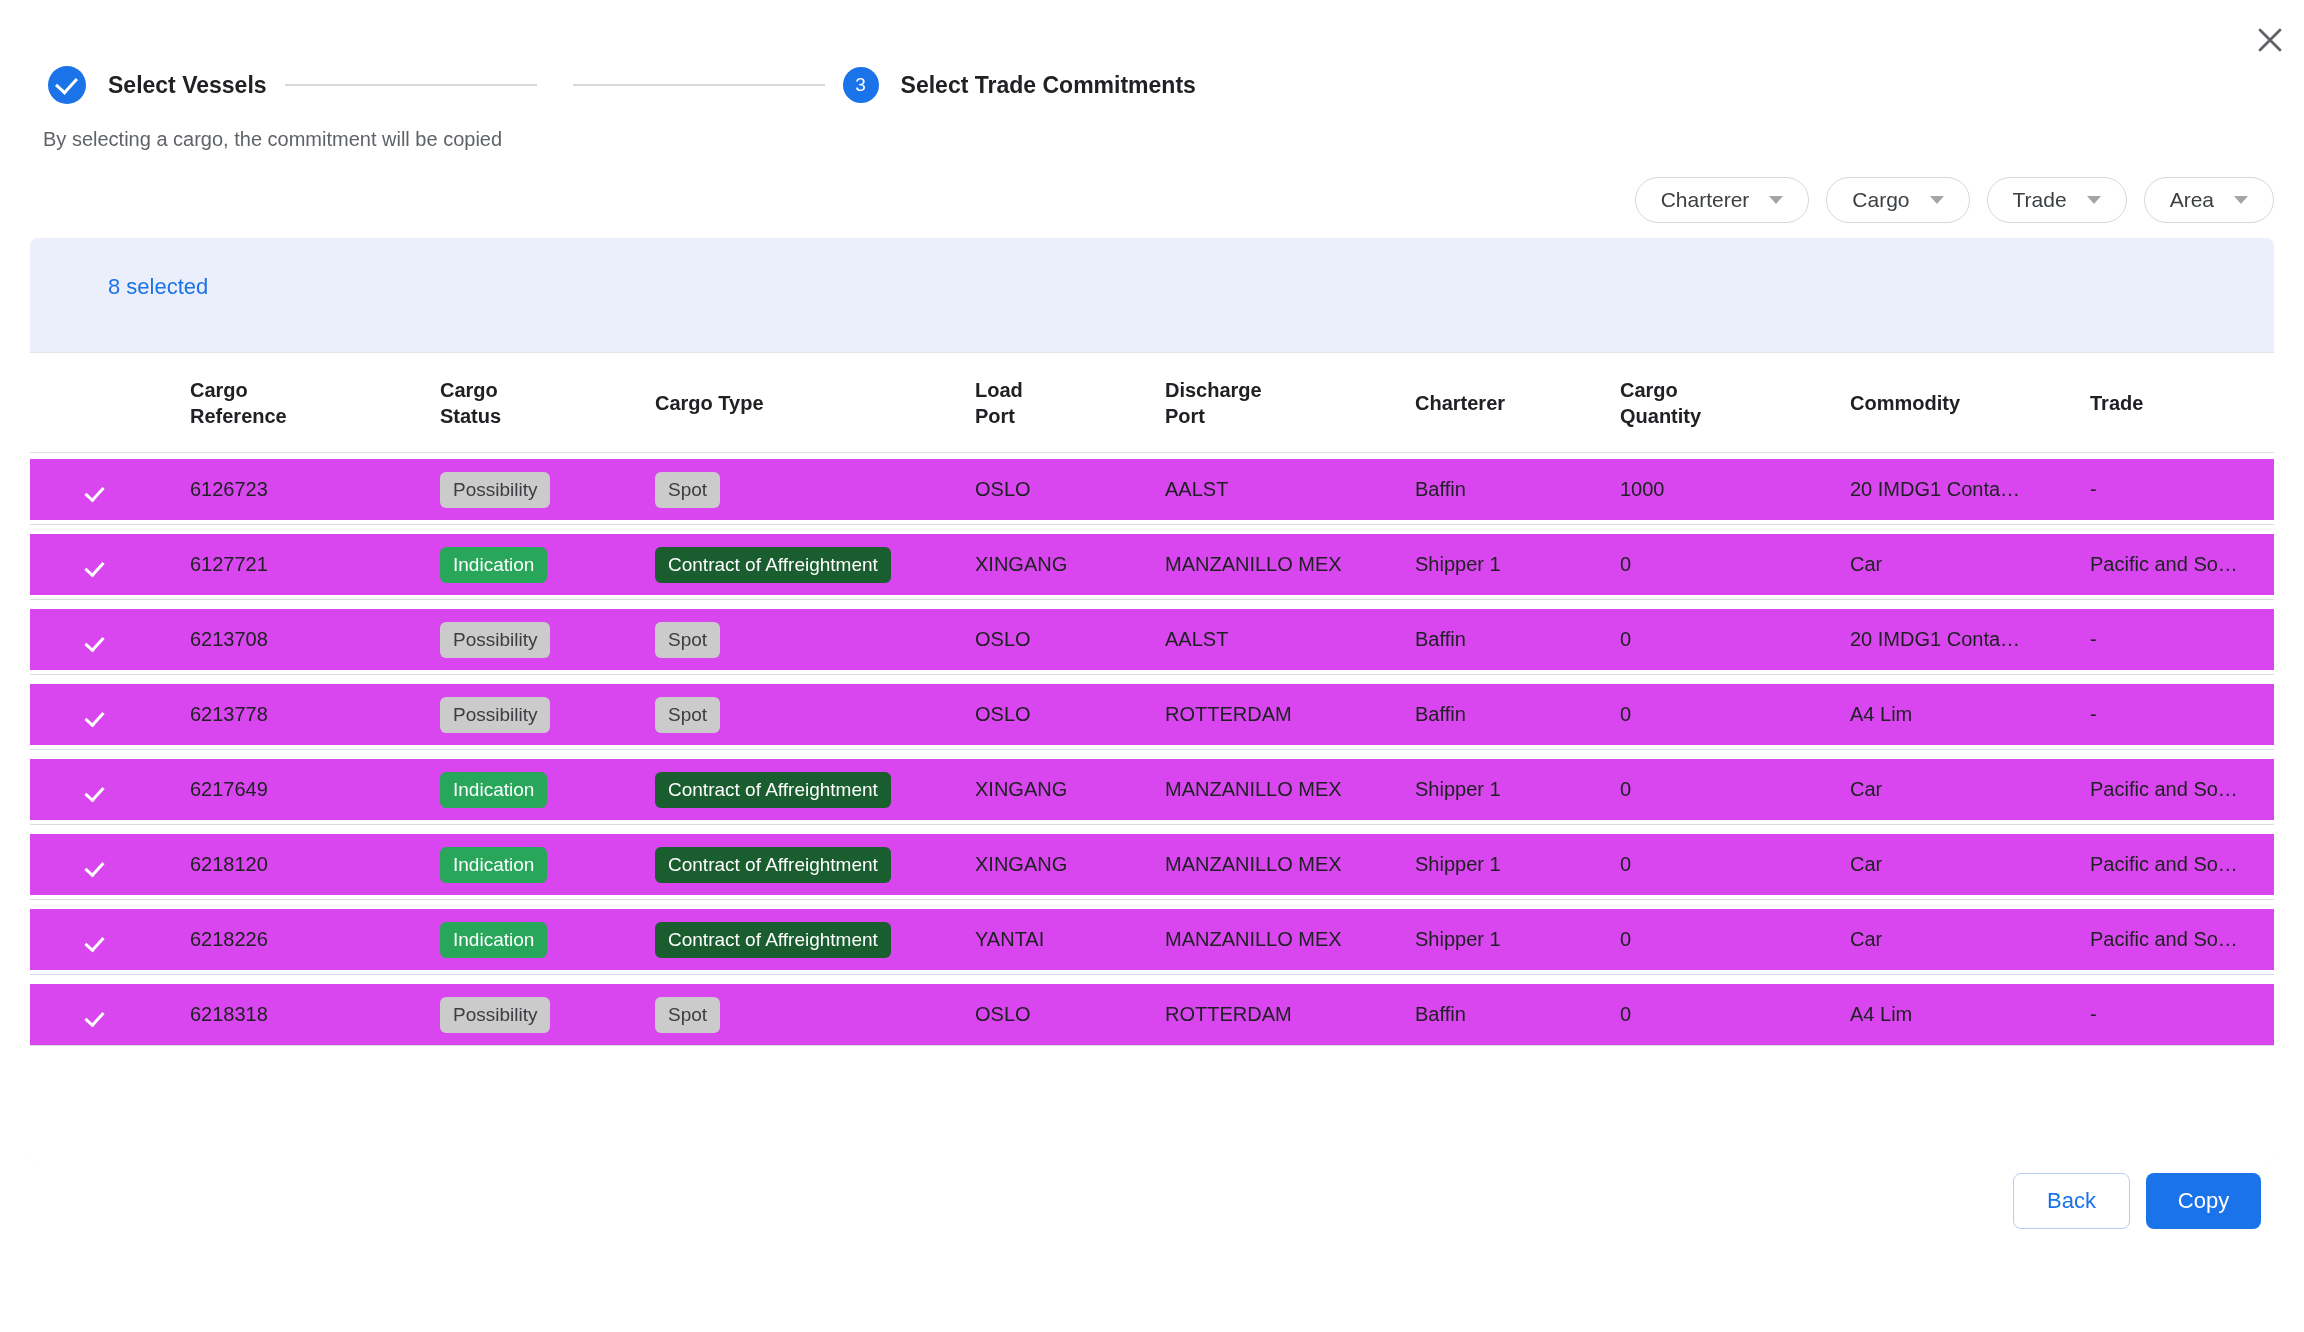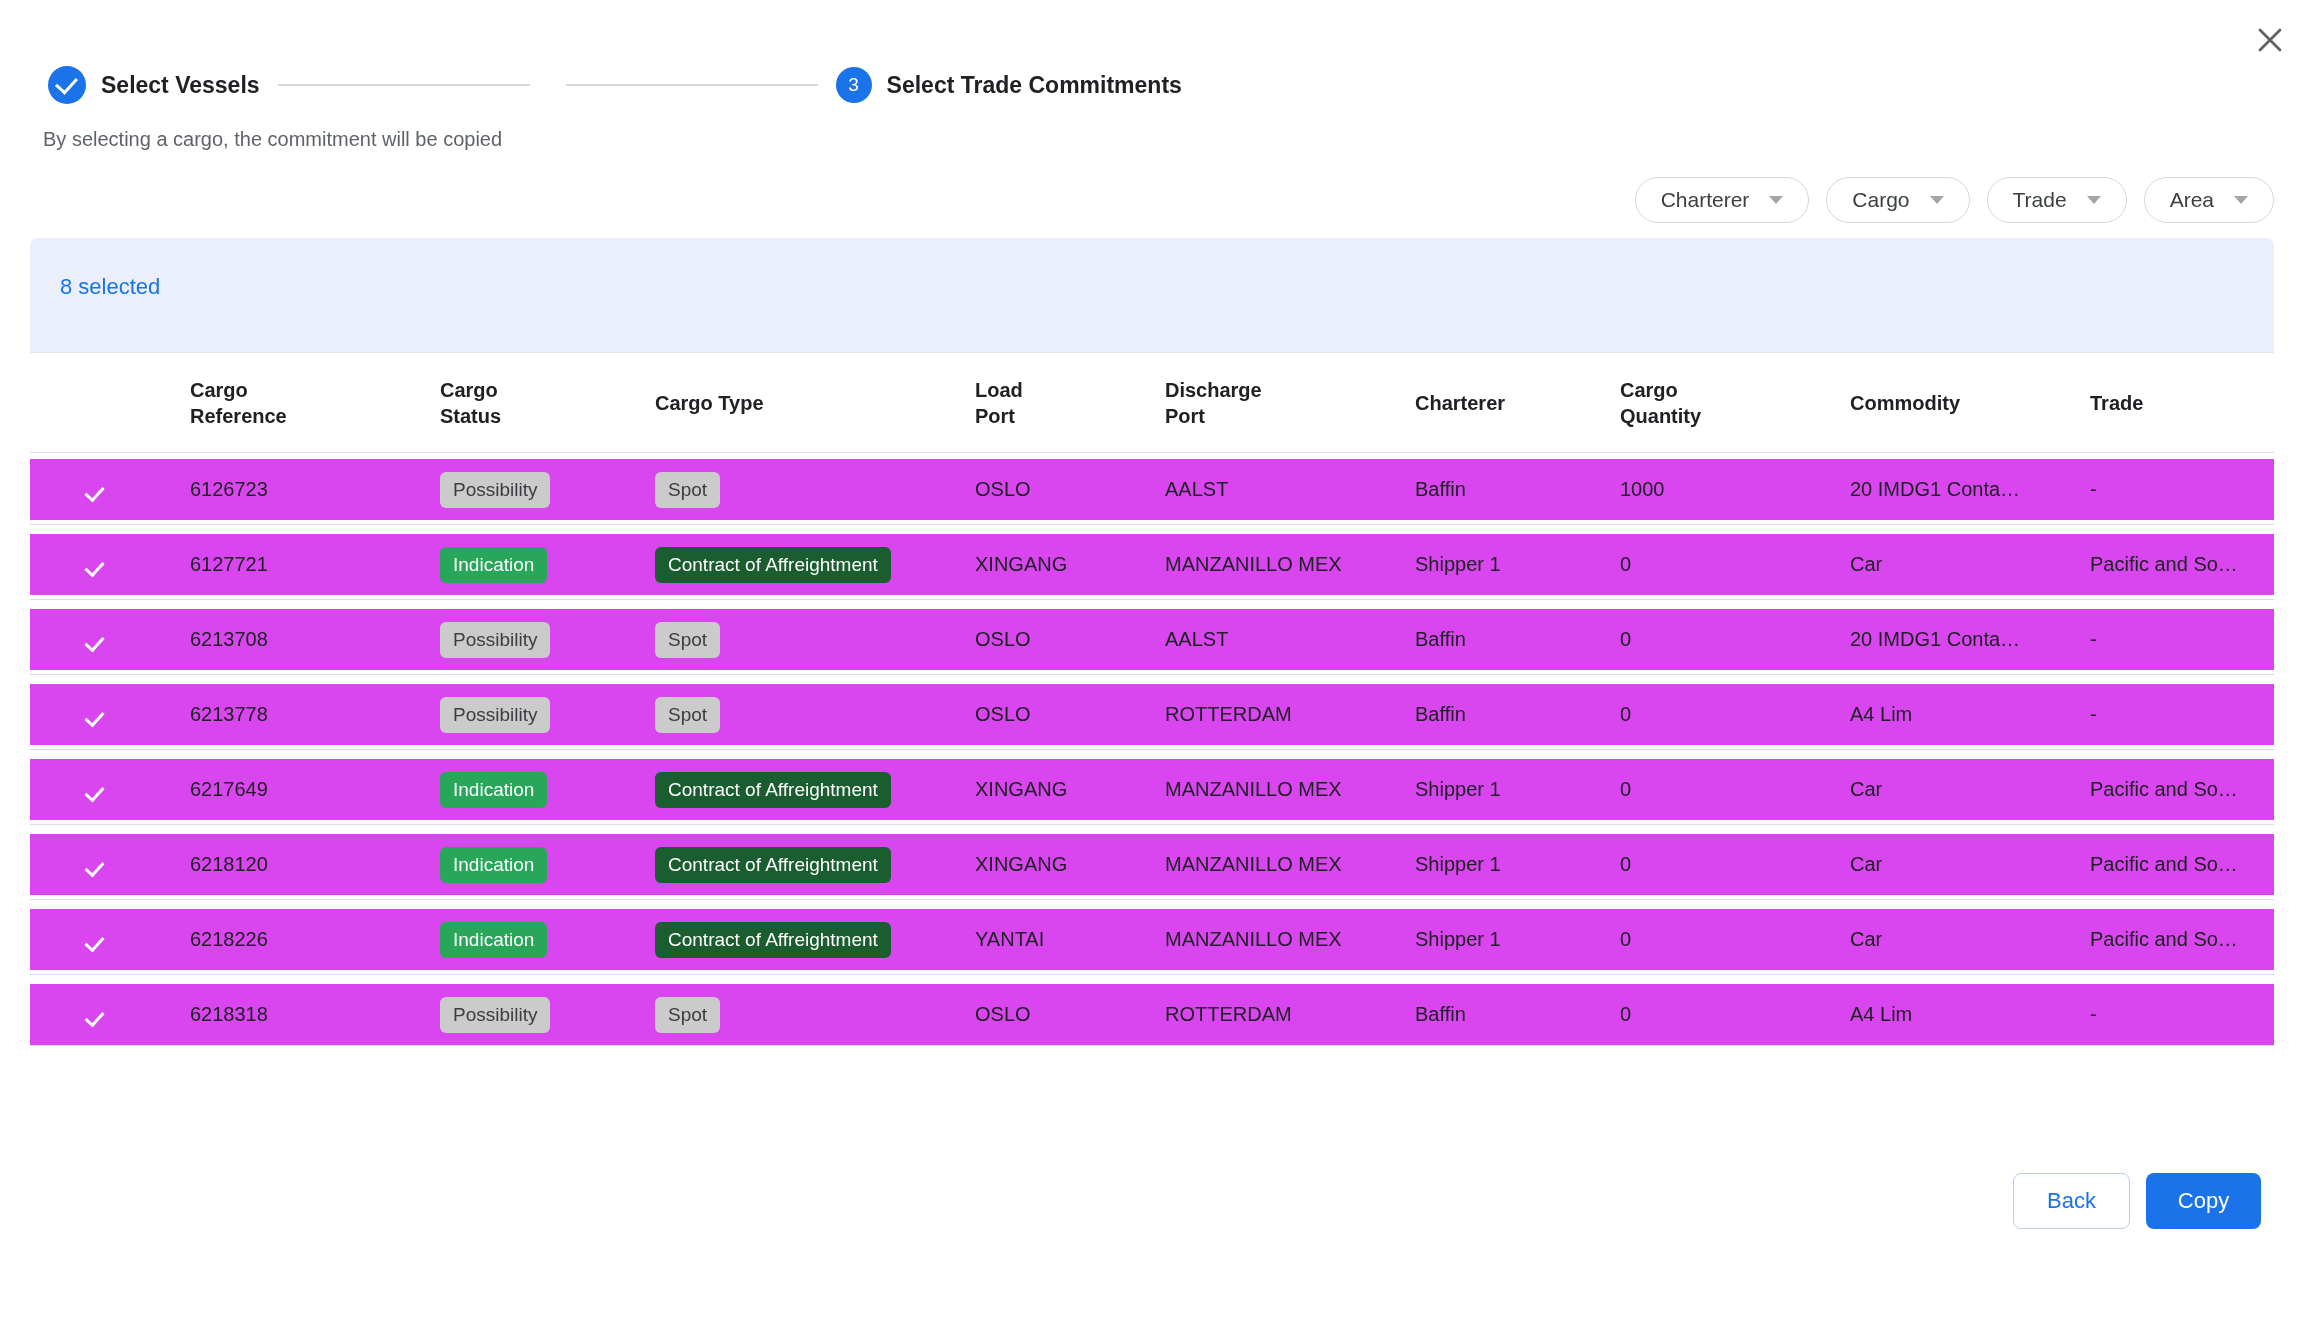--- a/index.html
+++ b/index.html
@@ -18,21 +18,21 @@
   .dlg-title { font-size: 30px; line-height: 40px; font-weight: 500; color: #202124; }
   .dlg-subtitle { margin-top: 9px; font-size: 21px; line-height: 28px; font-weight: 400; color: #3c4043; }
   .close-btn {
     position: absolute; top: 18px; right: 12px;
     width: 44px; height: 44px; border: none; background: transparent;
     display: flex; align-items: center; justify-content: center; cursor: pointer;
   }
 
   
   .stepper { margin: 44px 0 0 48px; display: flex; align-items: center; }
-  .step { display: flex; align-items: center; gap: 15px; cursor: pointer; }
+  .step { display: flex; align-items: center; gap: 22px; cursor: pointer; }
   .step-circle {
     width: 38px; height: 38px; border-radius: 50%;
     background: #1A73E8; position: relative; flex: 0 0 auto;
   }
   .step-circle.check::after {
     content: ""; position: absolute; left: 12px; top: 7px;
     width: 10px; height: 17px;
     border-right: 3.6px solid #ffffff; border-bottom: 3.6px solid #ffffff;
     transform: rotate(42deg);
   }
@@ -61,21 +61,21 @@
 
   
   .table-card {
     margin: 15px 30px 0 30px;
     width: 2244px; height: 926px;
     background: #EBEFFB;
     border-radius: 8px;
     overflow: hidden;
     display: flex; flex-direction: column;
   }
-  .selected-bar { height: 114px; padding: 36px 0 0 30px; }
+  .selected-bar { height: 114px; padding: 36px 0 0 30px; margin-left: 48px; }
   .selected-text { font-size: 22px; color: #1A73E8; }
 
   .t-grid {
     display: grid;
     grid-template-columns: 160px 250px 215px 320px 190px 250px 205px 230px 240px 184px;
     align-items: center;
   }
   .thead {
     height: 101px; background: #ffffff;
     border-top: 1px solid #e2e5ec; border-bottom: 1px solid #dcdfe6;

